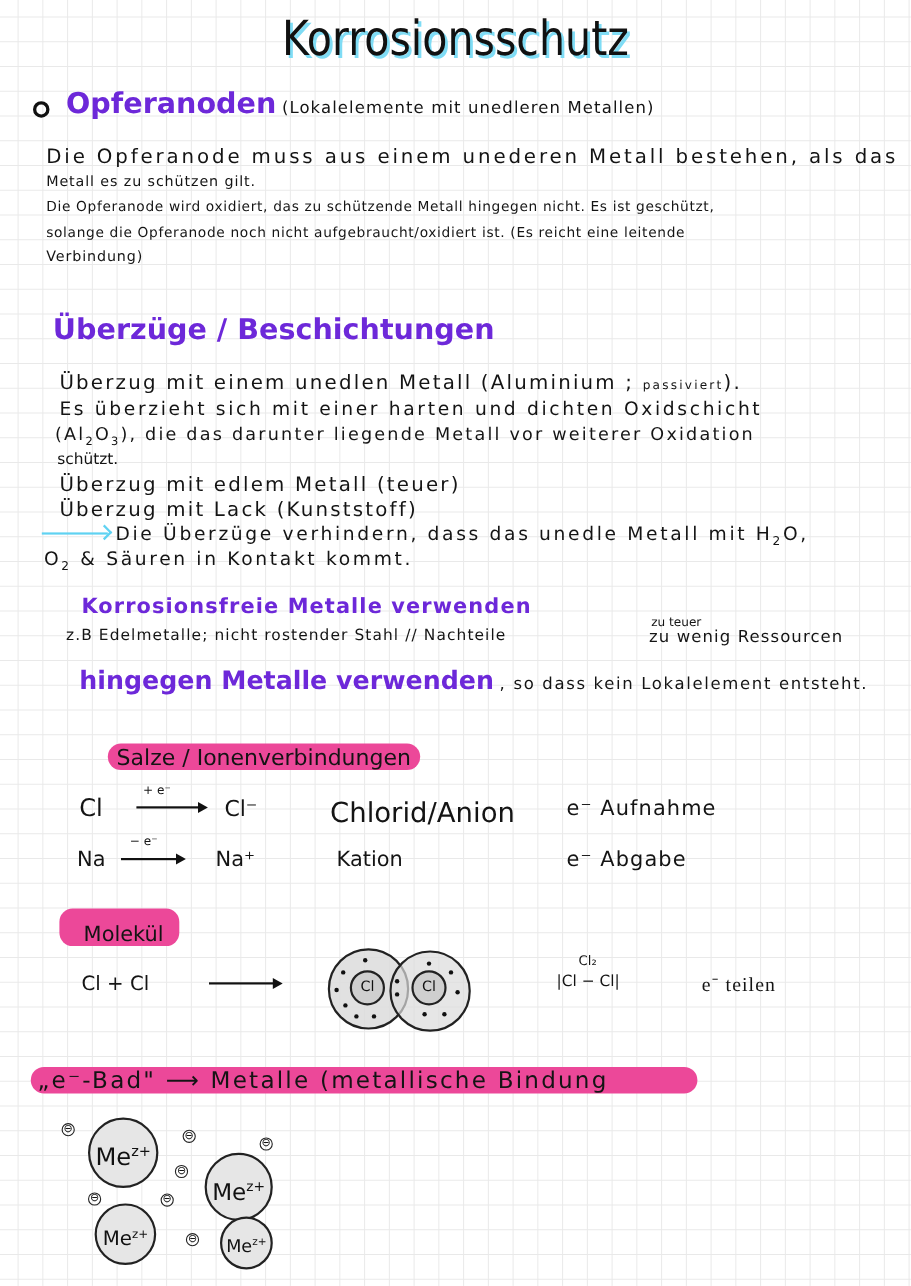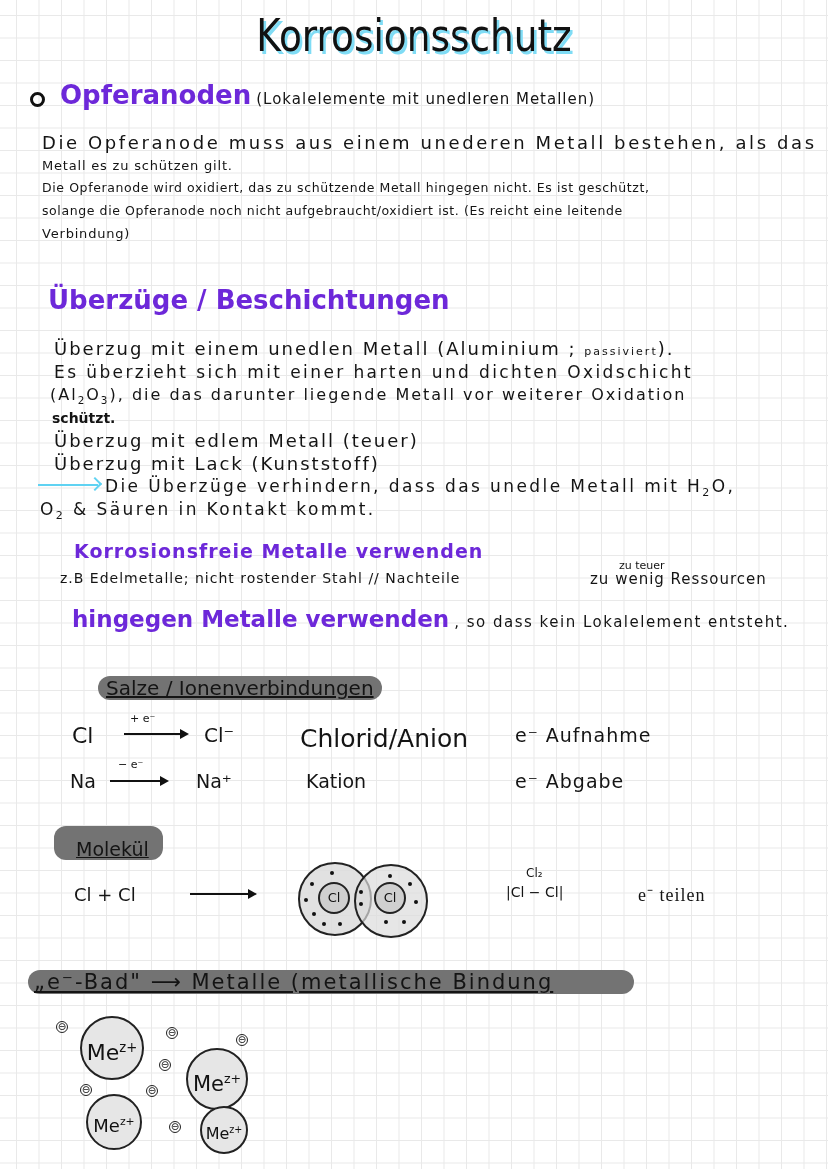--- a/index.html
+++ b/index.html
@@ -17,21 +17,21 @@
   .abs { position: absolute; white-space: nowrap; }
   .hand { font-family: "DejaVu Sans", sans-serif; color: #141414; }
   .title {
     left: 0; width: 828px; top: 10px; text-align: center;
     font-size: 44px; font-weight: 400; letter-spacing: 0px;
     text-shadow: 3px 3px 0 #7fdcf5;
     font-family: "DejaVu Sans", sans-serif; transform: scaleX(0.85);
   }
   .h-cyan { color: #6d28d9; font-weight: bold; }
   .hl {
-    background: #737373; border-radius: 12px; padding: 0 8px; text-decoration: underline;
+    background: #ec4899; border-radius: 12px; padding: 0 8px;
   }
   .body-txt { font-size: 17px; letter-spacing: 1.5px; }
   .small-txt { font-size: 13px; letter-spacing: 0.8px; }
   .bullet-dot {
     width: 9px; height: 9px; border: 3px solid #111; border-radius: 50%;
     left: 30px; top: 92px;
   }
   .arrow-line { height: 2px; background: #111; }
   .arrow-head { width: 0; height: 0; border-top: 5px solid transparent; border-bottom: 5px solid transparent; border-left: 9px solid #111; }
   .cyan-arrow { left: 38px; top: 484px; width: 60px; height: 2px; background: #5fd2f2; }
@@ -59,34 +59,34 @@
 <div class="abs hand small-txt" style="left:42px; top:226px;">Verbindung)</div>
 
 <div class="abs h-cyan" style="left:48px; top:285px; font-size:26px;">Überzüge / Beschichtungen</div>
 <div class="abs hand body-txt" style="left:54px; top:338px; font-size:18px; letter-spacing:2px;">
   <span>Überzug mit einem unedlen Metall (Aluminium ; </span><span style="font-size:11px;">passiviert</span><span>).</span>
 </div>
 <div class="abs hand body-txt" style="left:54px; top:362px; letter-spacing:2.4px;">Es überzieht sich mit einer harten und dichten Oxidschicht</div>
 <div class="abs hand body-txt" style="left:50px; top:385px; letter-spacing:2px; font-size:16px;">
   <span>(Al</span><sub>2</sub><span>O</span><sub>3</sub><span>), die das darunter liegende Metall vor weiterer Oxidation</span>
 </div>
-<div class="abs hand" style="left:52px; top:410px; font-size:14px;font-weight:bold;">schützt.</div>
+<div class="abs hand" style="left:52px; top:410px; font-size:14px;">schützt.</div>
 <div class="abs hand body-txt" style="left:54px; top:430px; font-size:18px; letter-spacing:2px;">Überzug mit edlem Metall (teuer)</div>
 <div class="abs hand body-txt" style="left:54px; top:453px; font-size:18px; letter-spacing:2px;">Überzug mit Lack (Kunststoff)</div>
 <div class="abs cyan-arrow"></div>
 <div class="abs hand body-txt" style="left:105px; top:476px; letter-spacing:2.4px;">
   <span>Die Überzüge verhindern, dass das unedle Metall mit H</span><sub>2</sub><span>O,</span>
 </div>
 <div class="abs hand body-txt" style="left:40px; top:499px; letter-spacing:2.4px;">
   <span>O</span><sub>2</sub><span> &amp; Säuren in Kontakt kommt.</span>
 </div>
 
 <div class="abs h-cyan" style="left:74px; top:540px; font-size:19px; letter-spacing:1px;">Korrosionsfreie Metalle verwenden</div>
 <div class="abs hand" style="left:60px; top:570px; font-size:14px; letter-spacing:1px;">z.B Edelmetalle; nicht rostender Stahl // Nachteile</div>
-<div class="abs hand" style="left:619px; top:559px; font-size:11px;">zu teuer</div>
+<div class="abs hand" style="left:592px; top:559px; font-size:11px;">zu teuer</div>
 <div class="abs hand" style="left:590px; top:570px; font-size:15px; letter-spacing:1px;">zu wenig Ressourcen</div>
 
 <div class="abs" style="left:72px; top:606px;">
   <span class="h-cyan" style="font-size:23px;">hingegen Metalle verwenden</span>
   <span class="hand" style="font-size:15px; letter-spacing:1.5px;">, so dass kein Lokalelement entsteht.</span>
 </div>
 
 <div class="abs hand" style="left:98px; top:676px; font-size:20px;">
   <span class="hl">Salze / Ionenverbindungen</span>
 </div>

